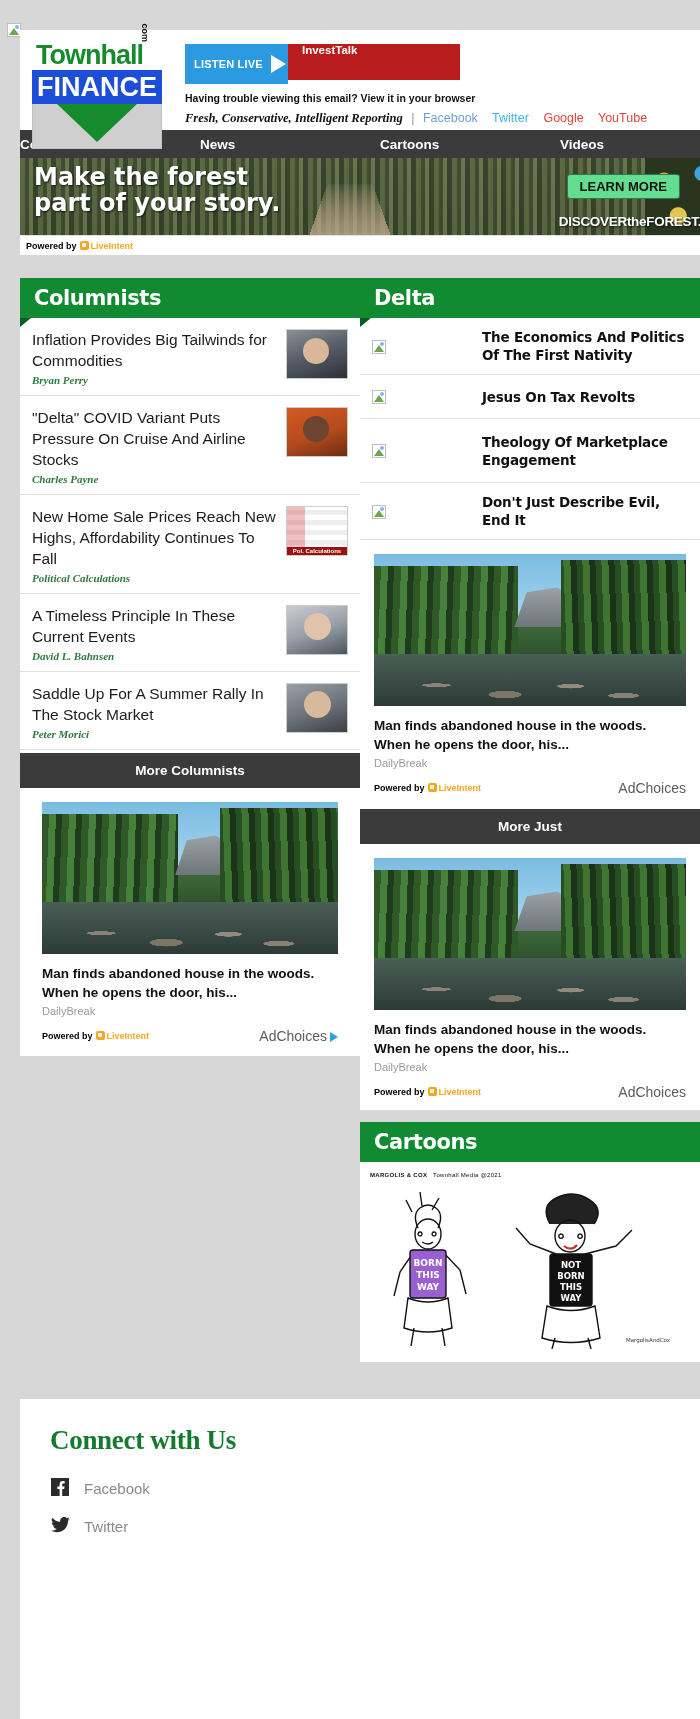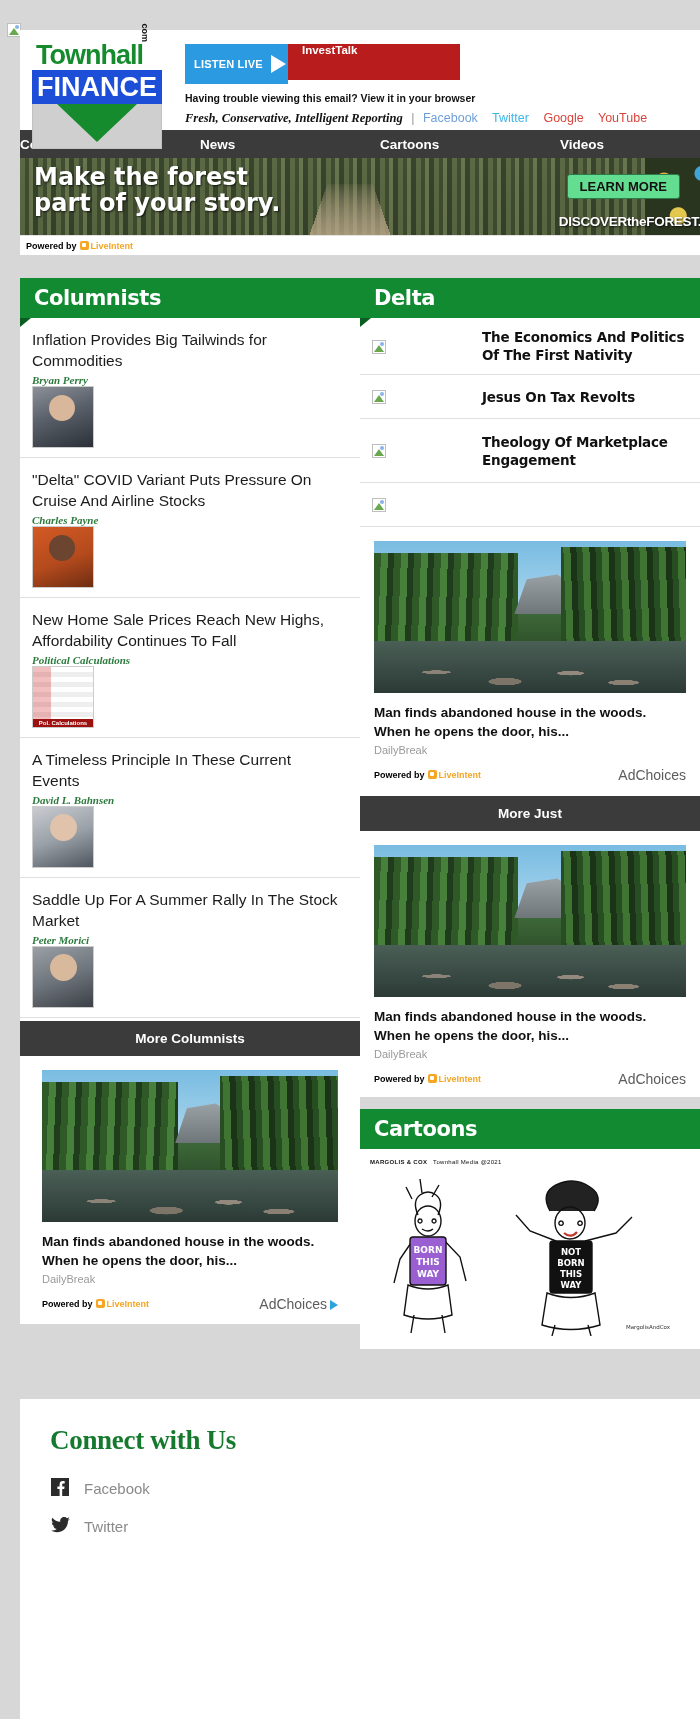--- a/index.html
+++ b/index.html
@@ -197,21 +197,20 @@
   }
   .secthead .notch{
     position:absolute; left:0; bottom:-9px; width:0;height:0;
     border-left:11px solid #0b5e22; border-bottom:9px solid transparent;
   }
 
   .artrow{
     display:flex; align-items:flex-start; justify-content:space-between;
     padding:11px 12px 9px 12px; border-bottom:1px solid #e0e0e0;
     background:#fff;
-    flex-direction:column;
   }
   .artrow:last-of-type{ border-bottom:none; }
   .artrow .txt{ flex:1; padding-right:10px; }
   .artrow .title{
     font-size:15.5px; line-height:21px; color:#1c1c1c;
     font-family:"Liberation Sans", sans-serif;
   }
   .artrow .byline{
     font-size:11px; color:#2c7a3d; font-style:italic; font-weight:bold;
     font-family:"Liberation Serif", serif; margin-top:3px;
@@ -475,20 +474,21 @@
         <div class="vidrow">
           <span class="vthumb"><span class="broken"></span></span>
           <span class="vtitle">Jesus On Tax Revolts</span>
         </div>
         <div class="vidrow" style="min-height:64px">
           <span class="vthumb"><span class="broken"></span></span>
           <span class="vtitle">Theology Of Marketplace Engagement</span>
         </div>
         <div class="vidrow">
           <span class="vthumb"><span class="broken"></span></span>
+          <span class="vtitle">Don't Just Describe Evil, End It</span>
         </div>
 
         <div class="adblock tight">
           <div class="adimg">
             <div class="sky"></div>
             <div class="treesL"></div>
             <div class="cliff"></div>
             <div class="treesR"></div>
             <div class="river"></div>
           </div>

